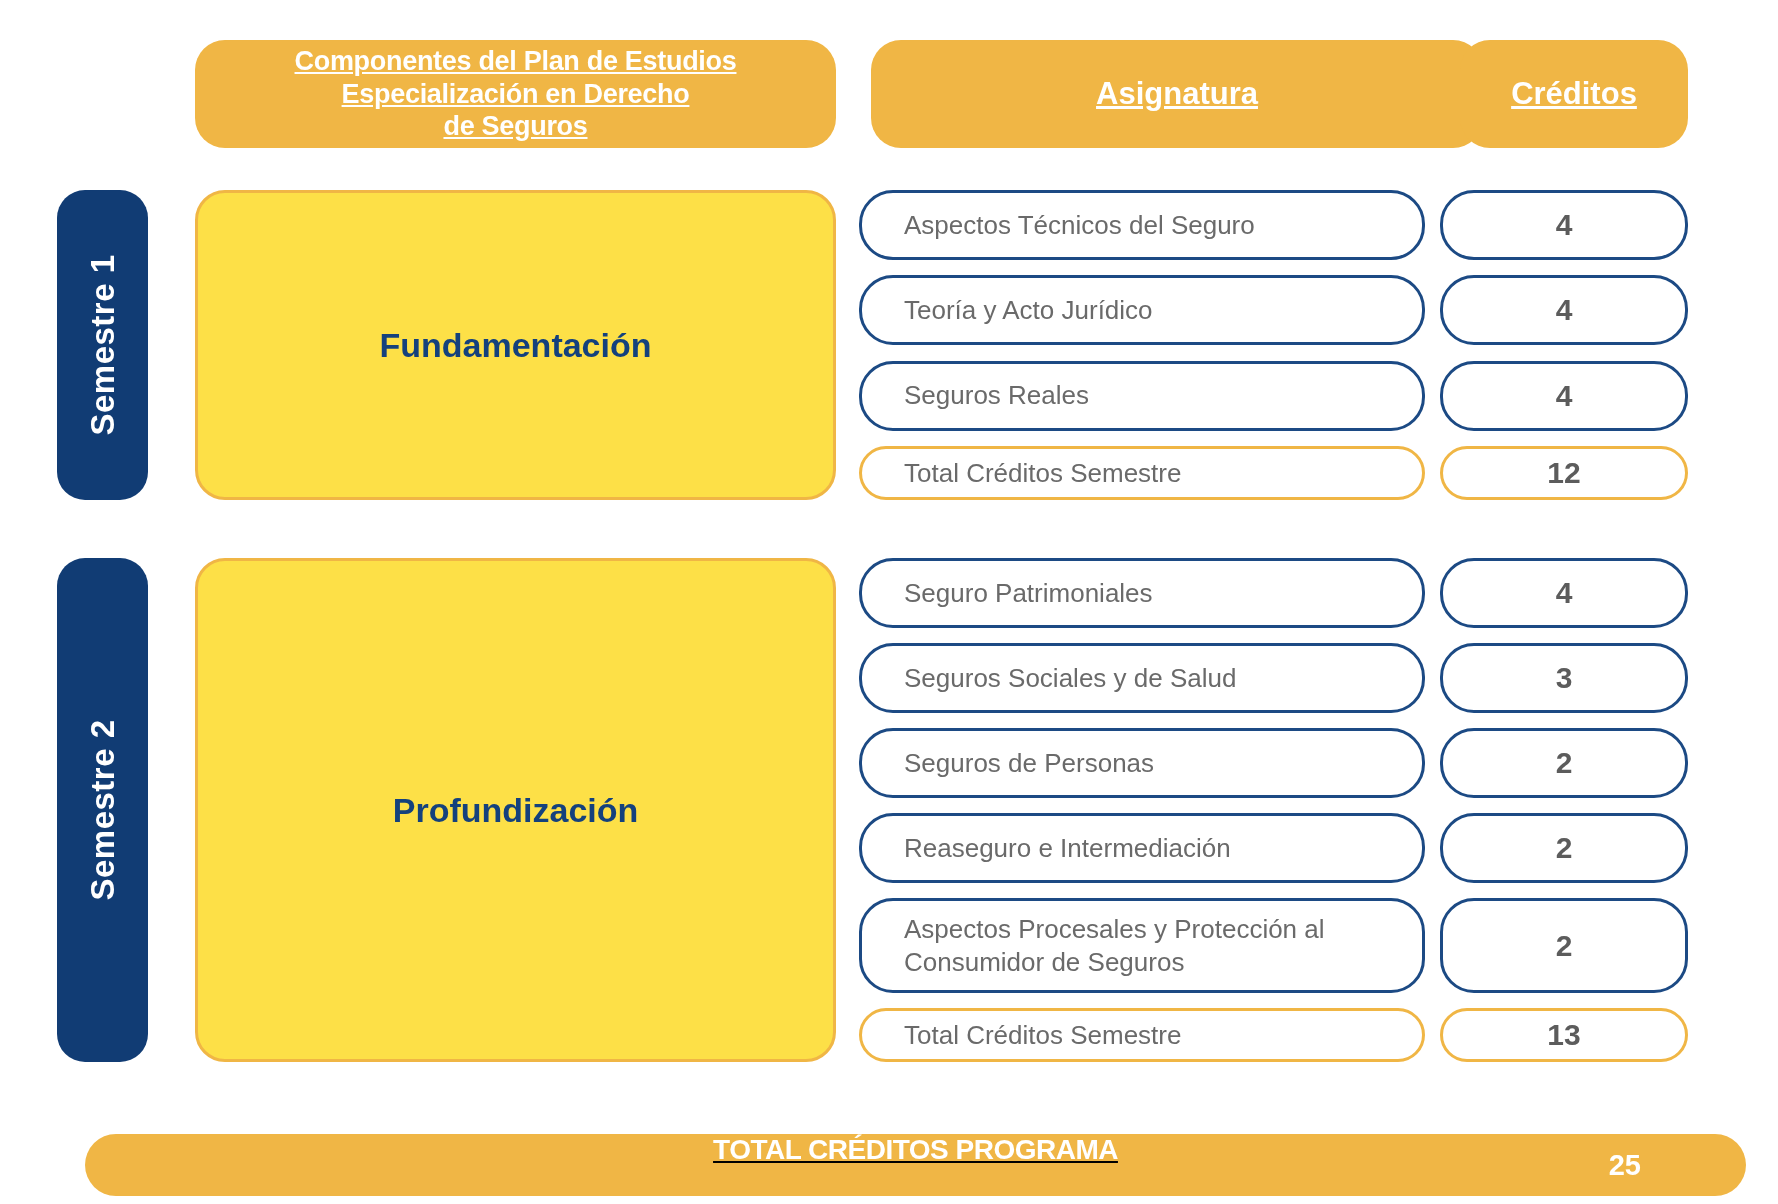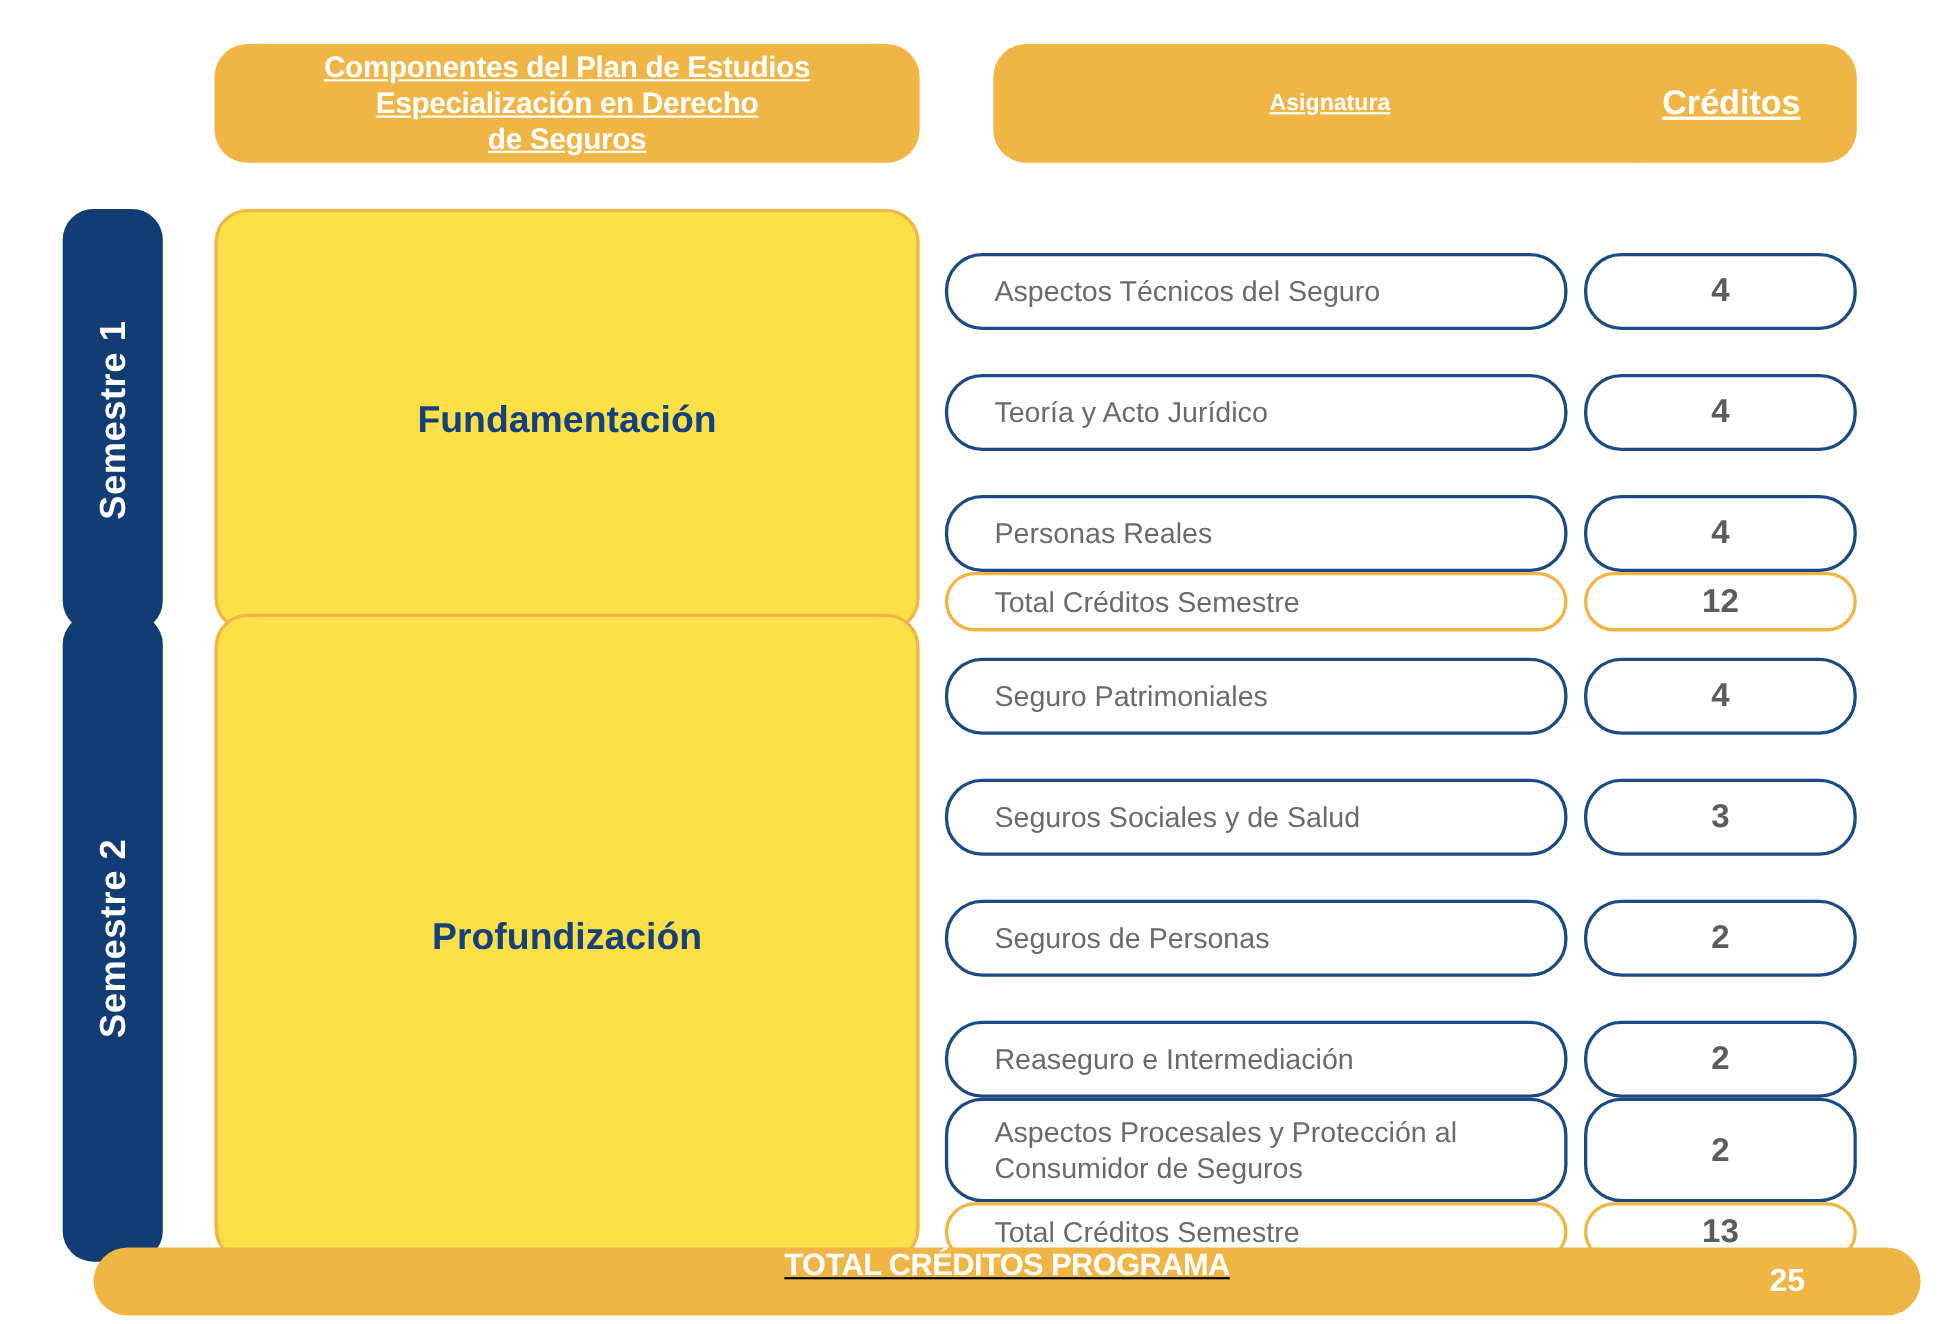--- a/index.html
+++ b/index.html
@@ -42,21 +42,21 @@
     font-weight: bold;
     display: flex;
     align-items: center;
     justify-content: center;
     text-align: center;
     height: 108px;
     text-decoration: underline;
   }
   .hdr-components { grid-column: 3; font-size: 27px; line-height: 1.2; white-space: pre-line; letter-spacing: -0.3px; }
   .hdr-right { grid-column: 5; display: grid; grid-template-columns: 566px 248px; column-gap: 15px; }
-  .hdr-asignatura { width: 612px; margin-left: 44px; font-size: 21px; }
+  .hdr-asignatura { width: 612px; margin-left: 12px; font-size: 31px; }
   .hdr-creditos  { width: 228px; margin-left: 20px; font-size: 31px; }
 
   
   .sem1-band { top: 190px; height: 310px; }
   .sem2-band { top: 558px; height: 504px; }
 
   .sem-pill {
     grid-column: 1;
     background: #113C74;
     border-radius: 28px;
@@ -109,21 +109,21 @@
     display: flex;
     align-items: center;
     justify-content: center;
     color: #5C5C5C;
     font-weight: bold;
     font-size: 30px;
   }
   .total .subject-pill,
   .total .credit-pill { border-color: #F0B645; border-radius: 27px; }
 
-  .h-row   { height: 70px; margin-top: 40px; }
+  .h-row   { height: 70px; }
   .h-tall  { height: 95px; }
   .h-total { height: 54px; }
   .h-row > div, .h-tall > div, .h-total > div { height: 100%; }
 
   
   .footer-bar {
     position: absolute;
     top: 1134px;
     left: 85px;
     width: 1661px;
@@ -177,21 +177,21 @@
     <div class="rows-area">
       <div class="row h-row">
         <div class="subject-pill">Aspectos Técnicos del Seguro</div>
         <div class="credit-pill">4</div>
       </div>
       <div class="row h-row">
         <div class="subject-pill">Teoría y Acto Jurídico</div>
         <div class="credit-pill">4</div>
       </div>
       <div class="row h-row">
-        <div class="subject-pill">Personas Reales</div>
+        <div class="subject-pill">Seguros Reales</div>
         <div class="credit-pill">4</div>
       </div>
       <div class="row h-total total">
         <div class="subject-pill">Total Créditos Semestre</div>
         <div class="credit-pill">12</div>
       </div>
     </div>
   </div>
 
   <div class="band sem2-band">

